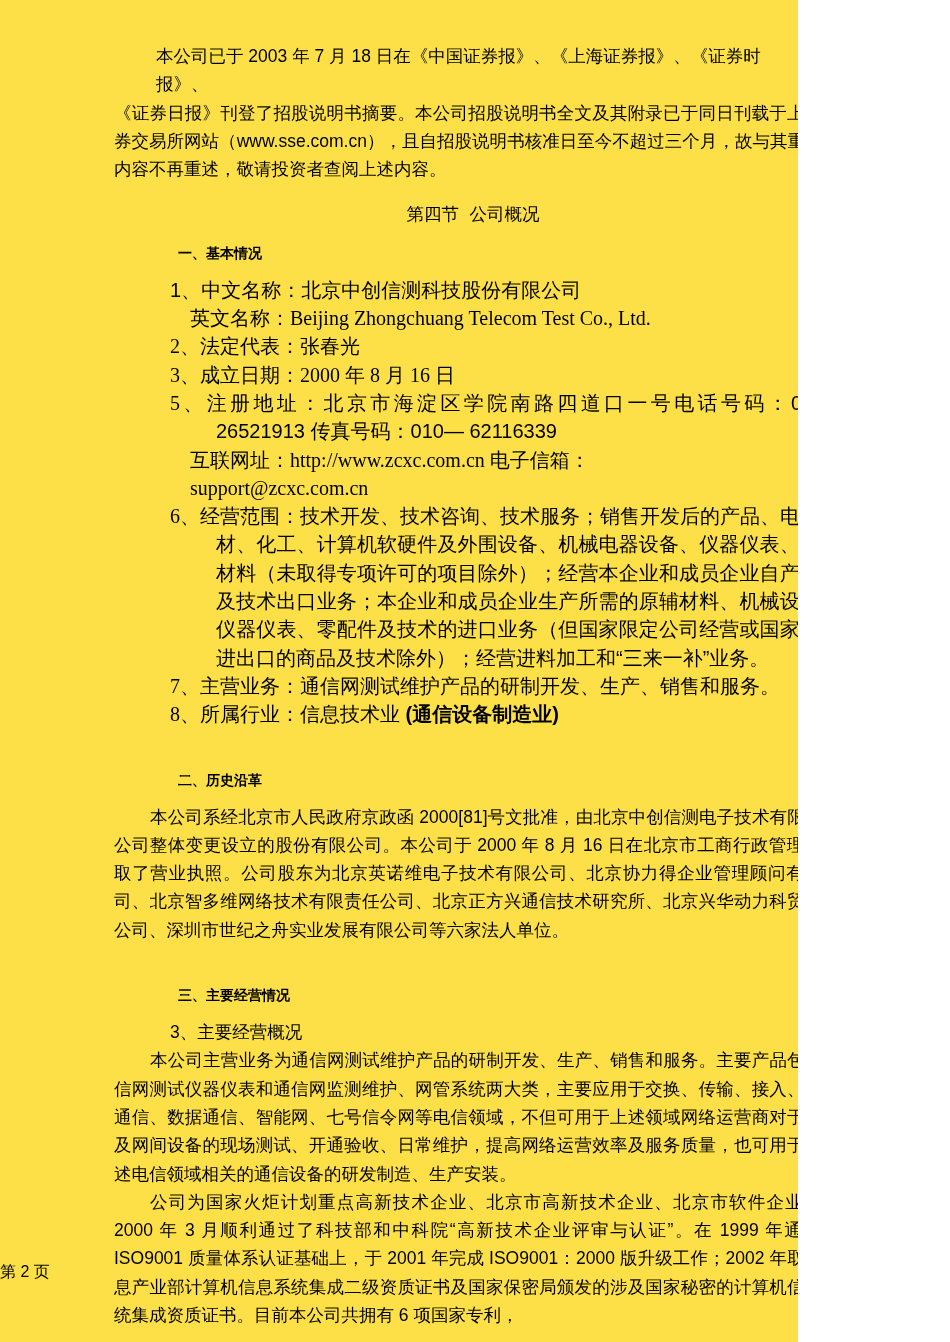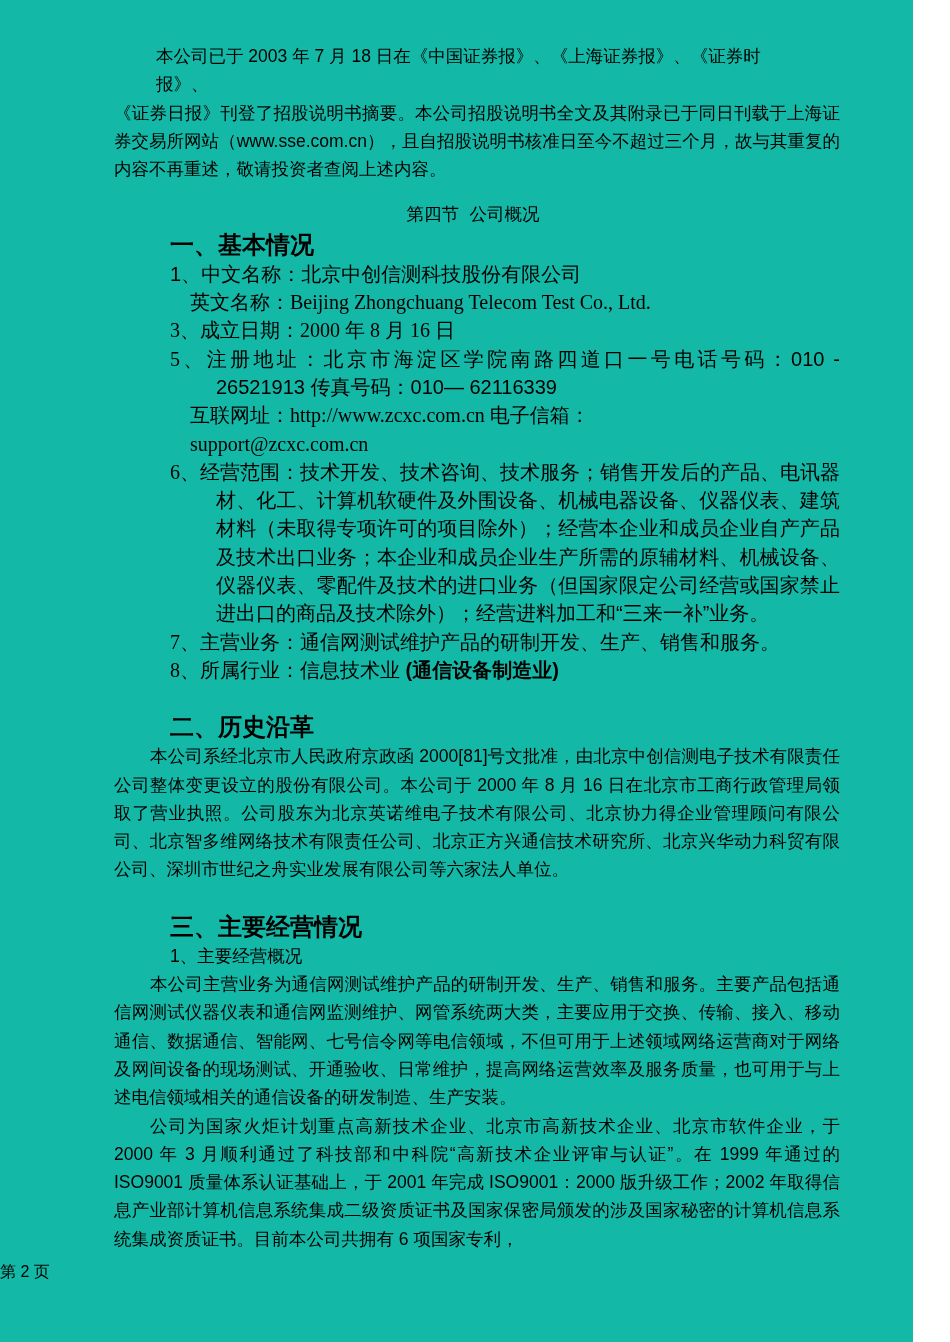--- a/index.html
+++ b/index.html
@@ -7,23 +7,23 @@
     padding: 0;
     background: #ffffff;
   }
   body {
     font-family: "Liberation Sans", "DejaVu Sans", sans-serif;
     color: #000000;
     -webkit-font-smoothing: none;
   }
   .page {
     position: relative;
-    width: 913px;
+    width: 798px;
     height: 1342px;
-    background: #14b8a6;
+    background: #fde047;
     overflow: hidden;
     box-sizing: border-box;
   }
   .content {
     position: absolute;
     left: 114px;
     top: 42px;
     width: 726px;
   }
   
@@ -52,24 +52,24 @@
   .chapter-title {
     font-size: 17.5px;
     line-height: 28.3px;
     text-align: center;
     margin: 0;
     padding-top: 18px;
     padding-right: 8px;
     font-family: Liberation Mono, monospace;
   }
   .sec-head {
-    font-size: 24px;
+    font-size: 14px;
     font-weight: bold;
     line-height: 30px;
-    margin: 0;
+    margin: 8px;
     padding-left: 56px;
   }
   
   .num-item {
     font-size: 20px;
     line-height: 28.3px;
     margin: 0;
     padding-left: 56px;
     text-indent: -0px;
     text-align: justify;
@@ -126,20 +126,23 @@
     <div class="sec-head">一、基本情况</div>
 
     <div class="num-item">
       <span>1、</span><span>中文名称：</span><span>北京中创信测科技股份有限公司</span>
     </div>
 
     <div class="num-item sub-line">
       <span>英文名称：</span><span class="serif">Beijing Zhongchuang Telecom Test Co., Ltd.</span>
     </div>
 
+    <div class="num-item">
+      <span class="serif">2、</span><span>法定代表：</span><span>张春光</span>
+    </div>
 
     <div class="num-item">
       <span class="serif">3、</span><span>成立日期：</span><span class="serif">2000 年 8 月 16 日</span>
     </div>
 
 
     <div class="num-item num-wrap">
       <span class="serif">5、</span><span>注册地址：</span><span>北京市海淀区学院南路四道口一号电话号码：010 - 26521913 传真号码：010— 62116339</span>
     </div>
 
@@ -165,20 +168,20 @@
 
 
     <div class="spacer-l"></div>
 
     <div class="sec-head">二、历史沿革</div>
     <div class="body-par">本公司系经北京市人民政府京政函 2000[81]号文批准，由北京中创信测电子技术有限责任公司整体变更设立的股份有限公司。本公司于 2000 年 8 月 16 日在北京市工商行政管理局领取了营业执照。公司股东为北京英诺维电子技术有限公司、北京协力得企业管理顾问有限公司、北京智多维网络技术有限责任公司、北京正方兴通信技术研究所、北京兴华动力科贸有限公司、深圳市世纪之舟实业发展有限公司等六家法人单位。</div>
 
     <div class="spacer-l"></div>
 
     <div class="sec-head">三、主要经营情况</div>
-    <div class="list-head">1、主要经营概况</div>
+    <div class="list-head">3、主要经营概况</div>
     <div class="body-par">本公司主营业务为通信网测试维护产品的研制开发、生产、销售和服务。主要产品包括通信网测试仪器仪表和通信网监测维护、网管系统两大类，主要应用于交换、传输、接入、移动通信、数据通信、智能网、七号信令网等电信领域，不但可用于上述领域网络运营商对于网络及网间设备的现场测试、开通验收、日常维护，提高网络运营效率及服务质量，也可用于与上述电信领域相关的通信设备的研发制造、生产安装。</div>
     <div class="body-par">公司为国家火炬计划重点高新技术企业、北京市高新技术企业、北京市软件企业，于 2000 年 3 月顺利通过了科技部和中科院“高新技术企业评审与认证”。在 1999 年通过的 ISO9001 质量体系认证基础上，于 2001 年完成 ISO9001：2000 版升级工作；2002 年取得信息产业部计算机信息系统集成二级资质证书及国家保密局颁发的涉及国家秘密的计算机信息系统集成资质证书。目前本公司共拥有 6 项国家专利，</div>
 
   </div>
 
   <div class="footer">第 2 页</div>
 </div>
 
 </body></html>

